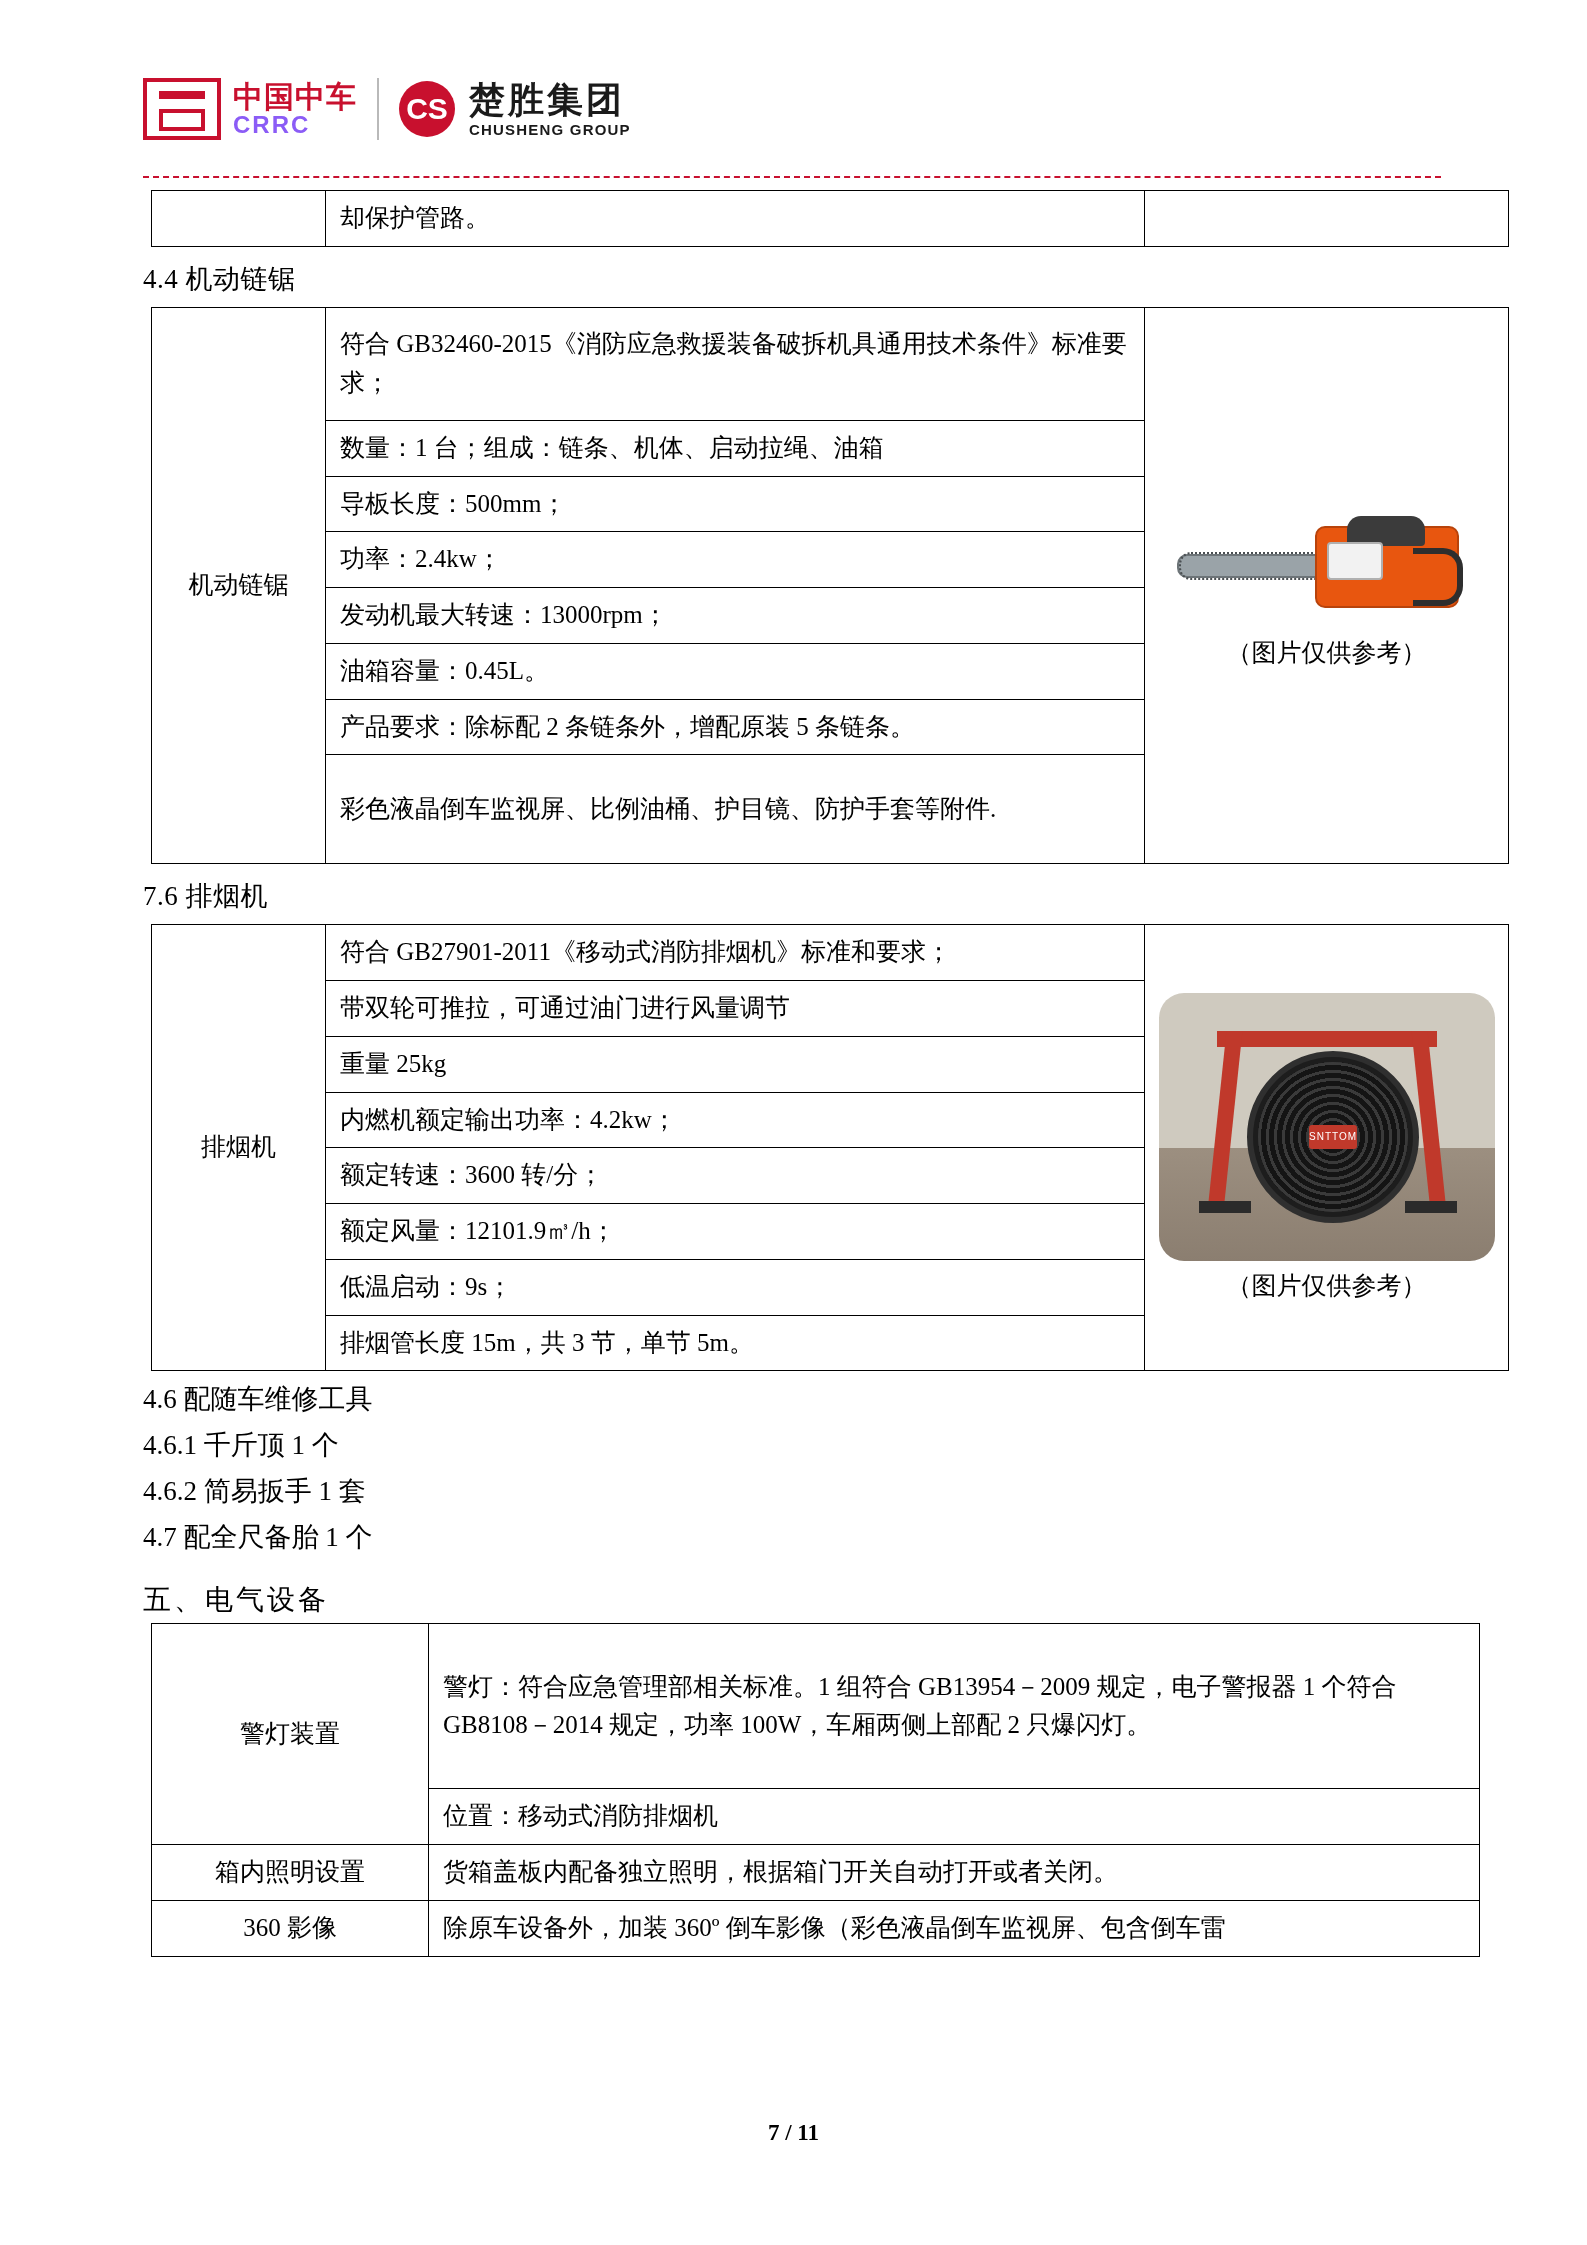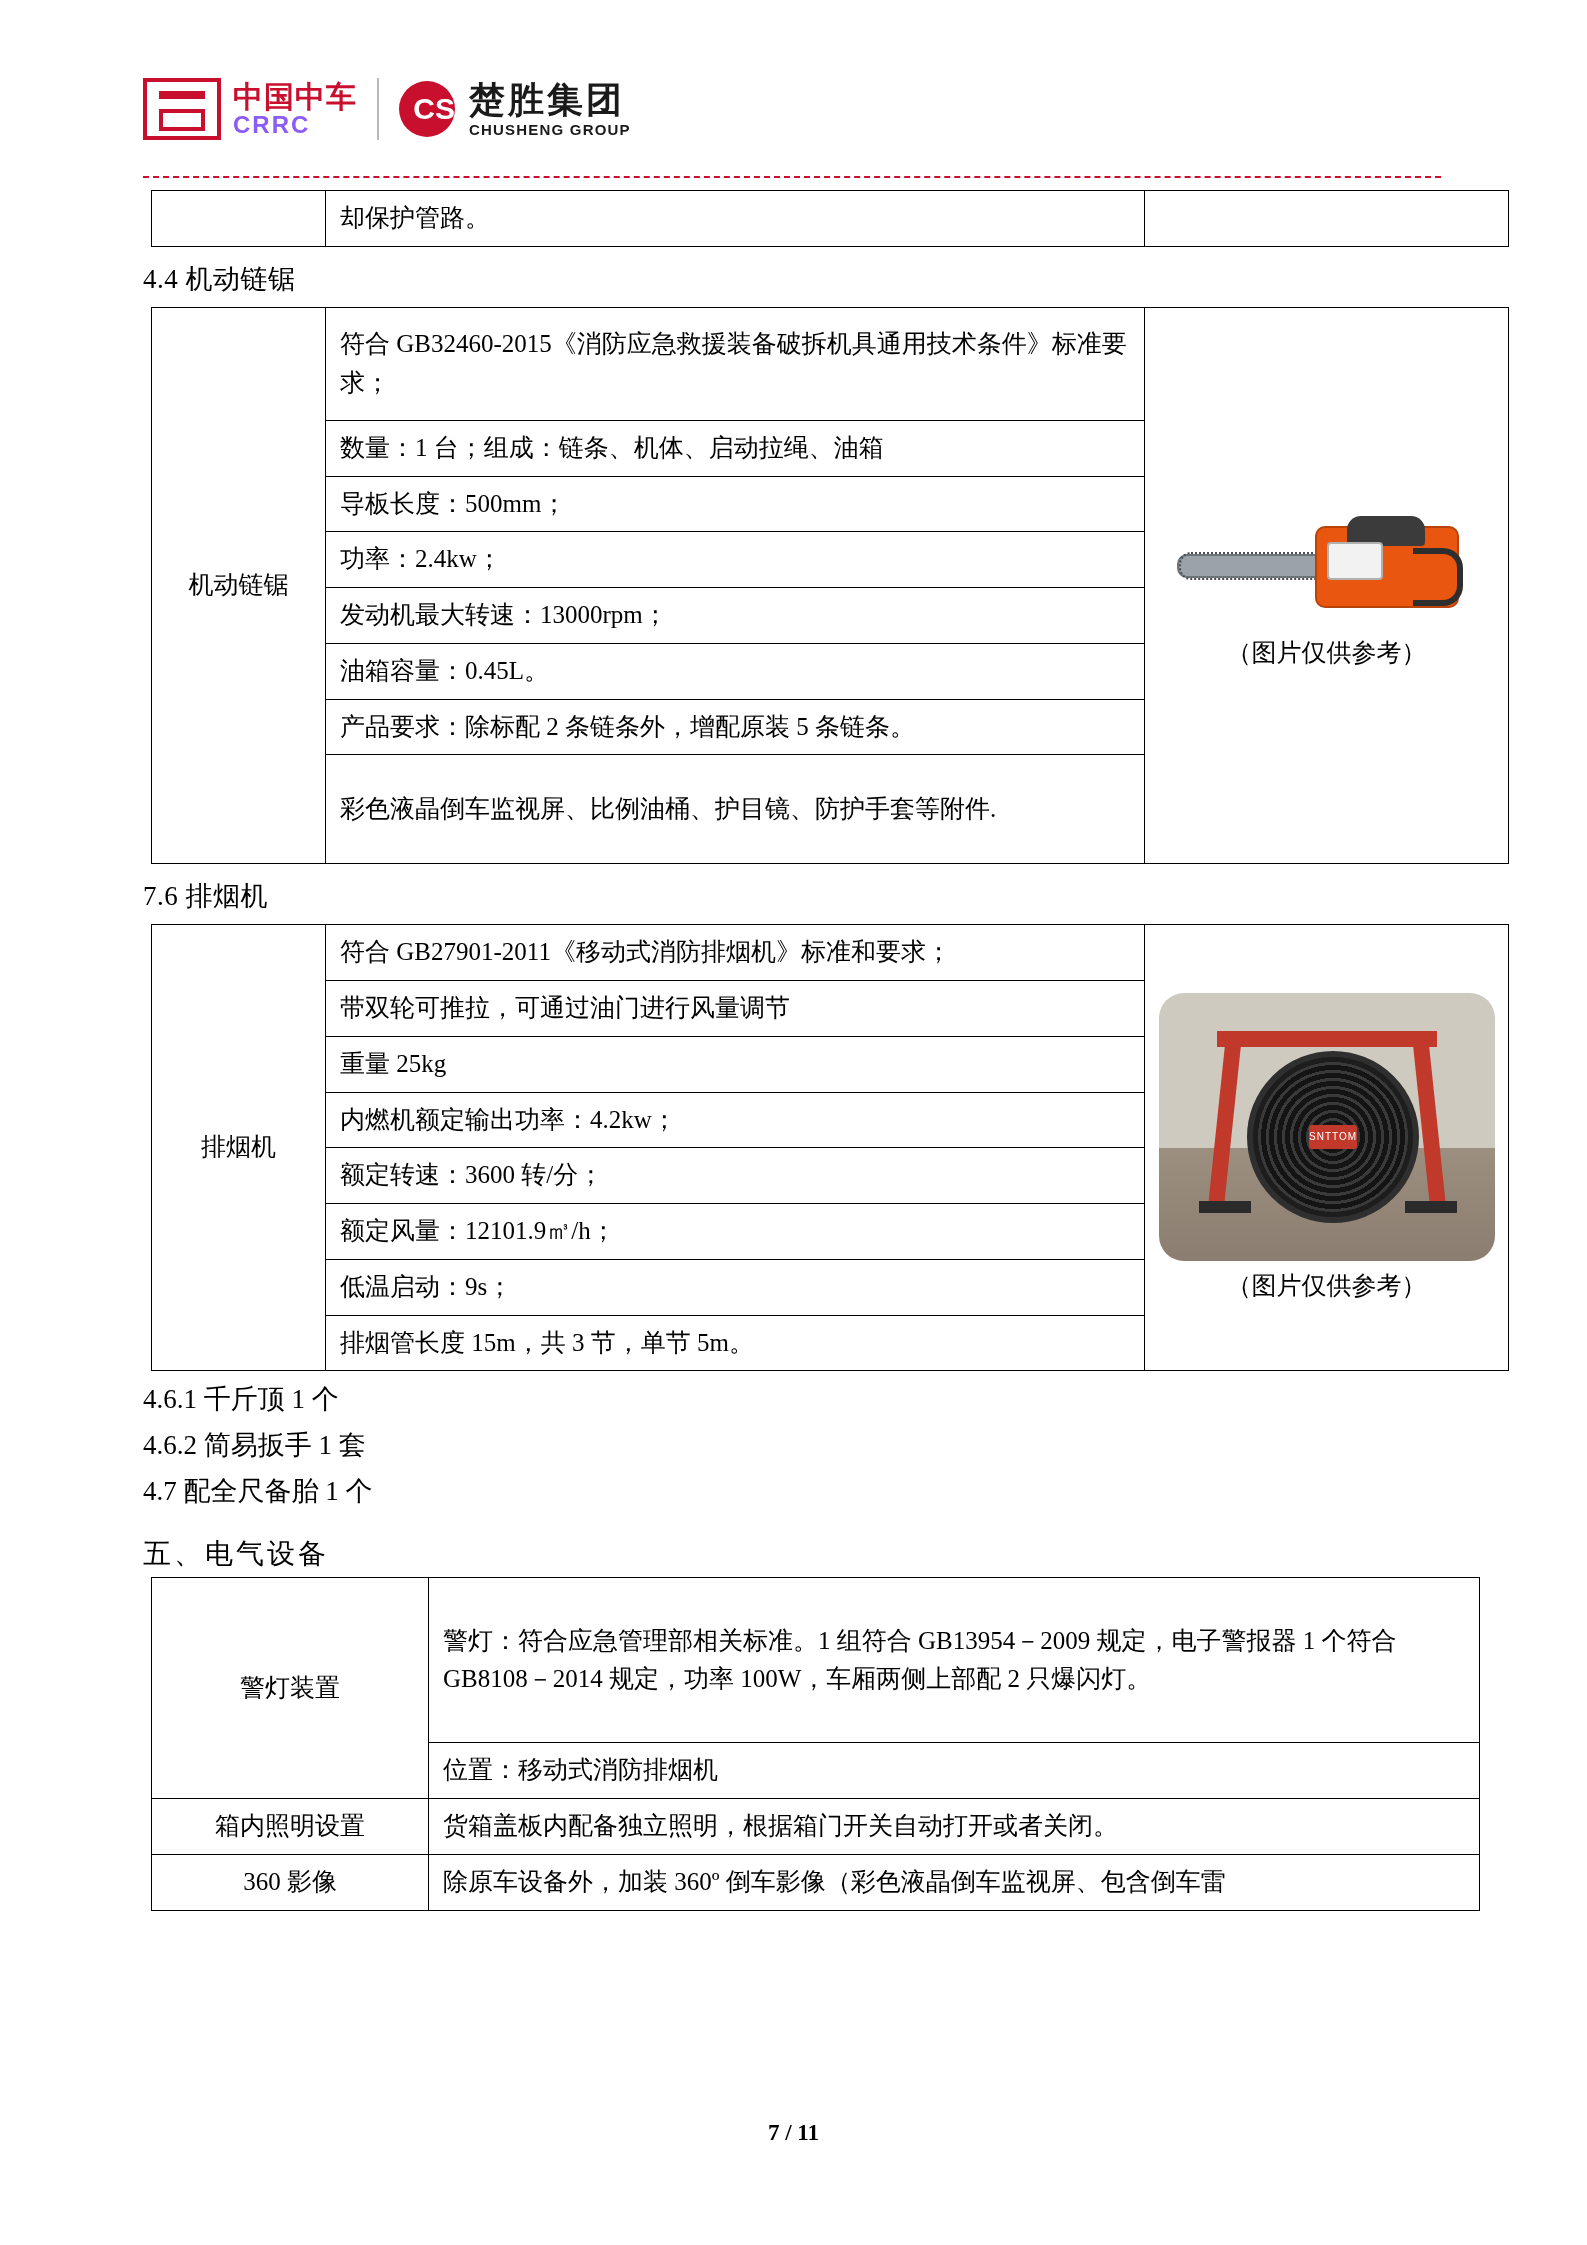--- a/index.html
+++ b/index.html
@@ -90,21 +90,21 @@
   .cs-mark {
     width: 56px;
     height: 56px;
     border-radius: 50%;
     background: #c8102e;
     position: relative;
     color: #ffffff;
     font-family: "Liberation Sans", sans-serif;
     font-weight: bold;
     font-size: 30px;
-    text-align: right;
+    text-align: center;
     line-height: 56px;
   }
   .cs-text {
     margin-left: 14px;
     line-height: 1.05;
   }
   .cs-cn {
     font-family: "Liberation Sans", sans-serif;
     font-size: 36px;
     font-weight: bold;
@@ -451,20 +451,21 @@
       </tr>
       <tr>
         <td>低温启动：9s；</td>
       </tr>
       <tr>
         <td>排烟管长度 15m，共 3 节，单节 5m。</td>
       </tr>
     </tbody>
       </table>
 
+    <div class="para">4.6 配随车维修工具</div>
     <div class="para">4.6.1 千斤顶 1 个</div>
     <div class="para">4.6.2 简易扳手 1 套</div>
     <div class="para">4.7 配全尺备胎 1 个</div>
 
     <div class="sec bold">五、电气设备</div>
 
     <table class="doc">
       <tbody>
           <tr>
         <td class="label" rowspan="2" style="width:248px;">警灯装置</td>

